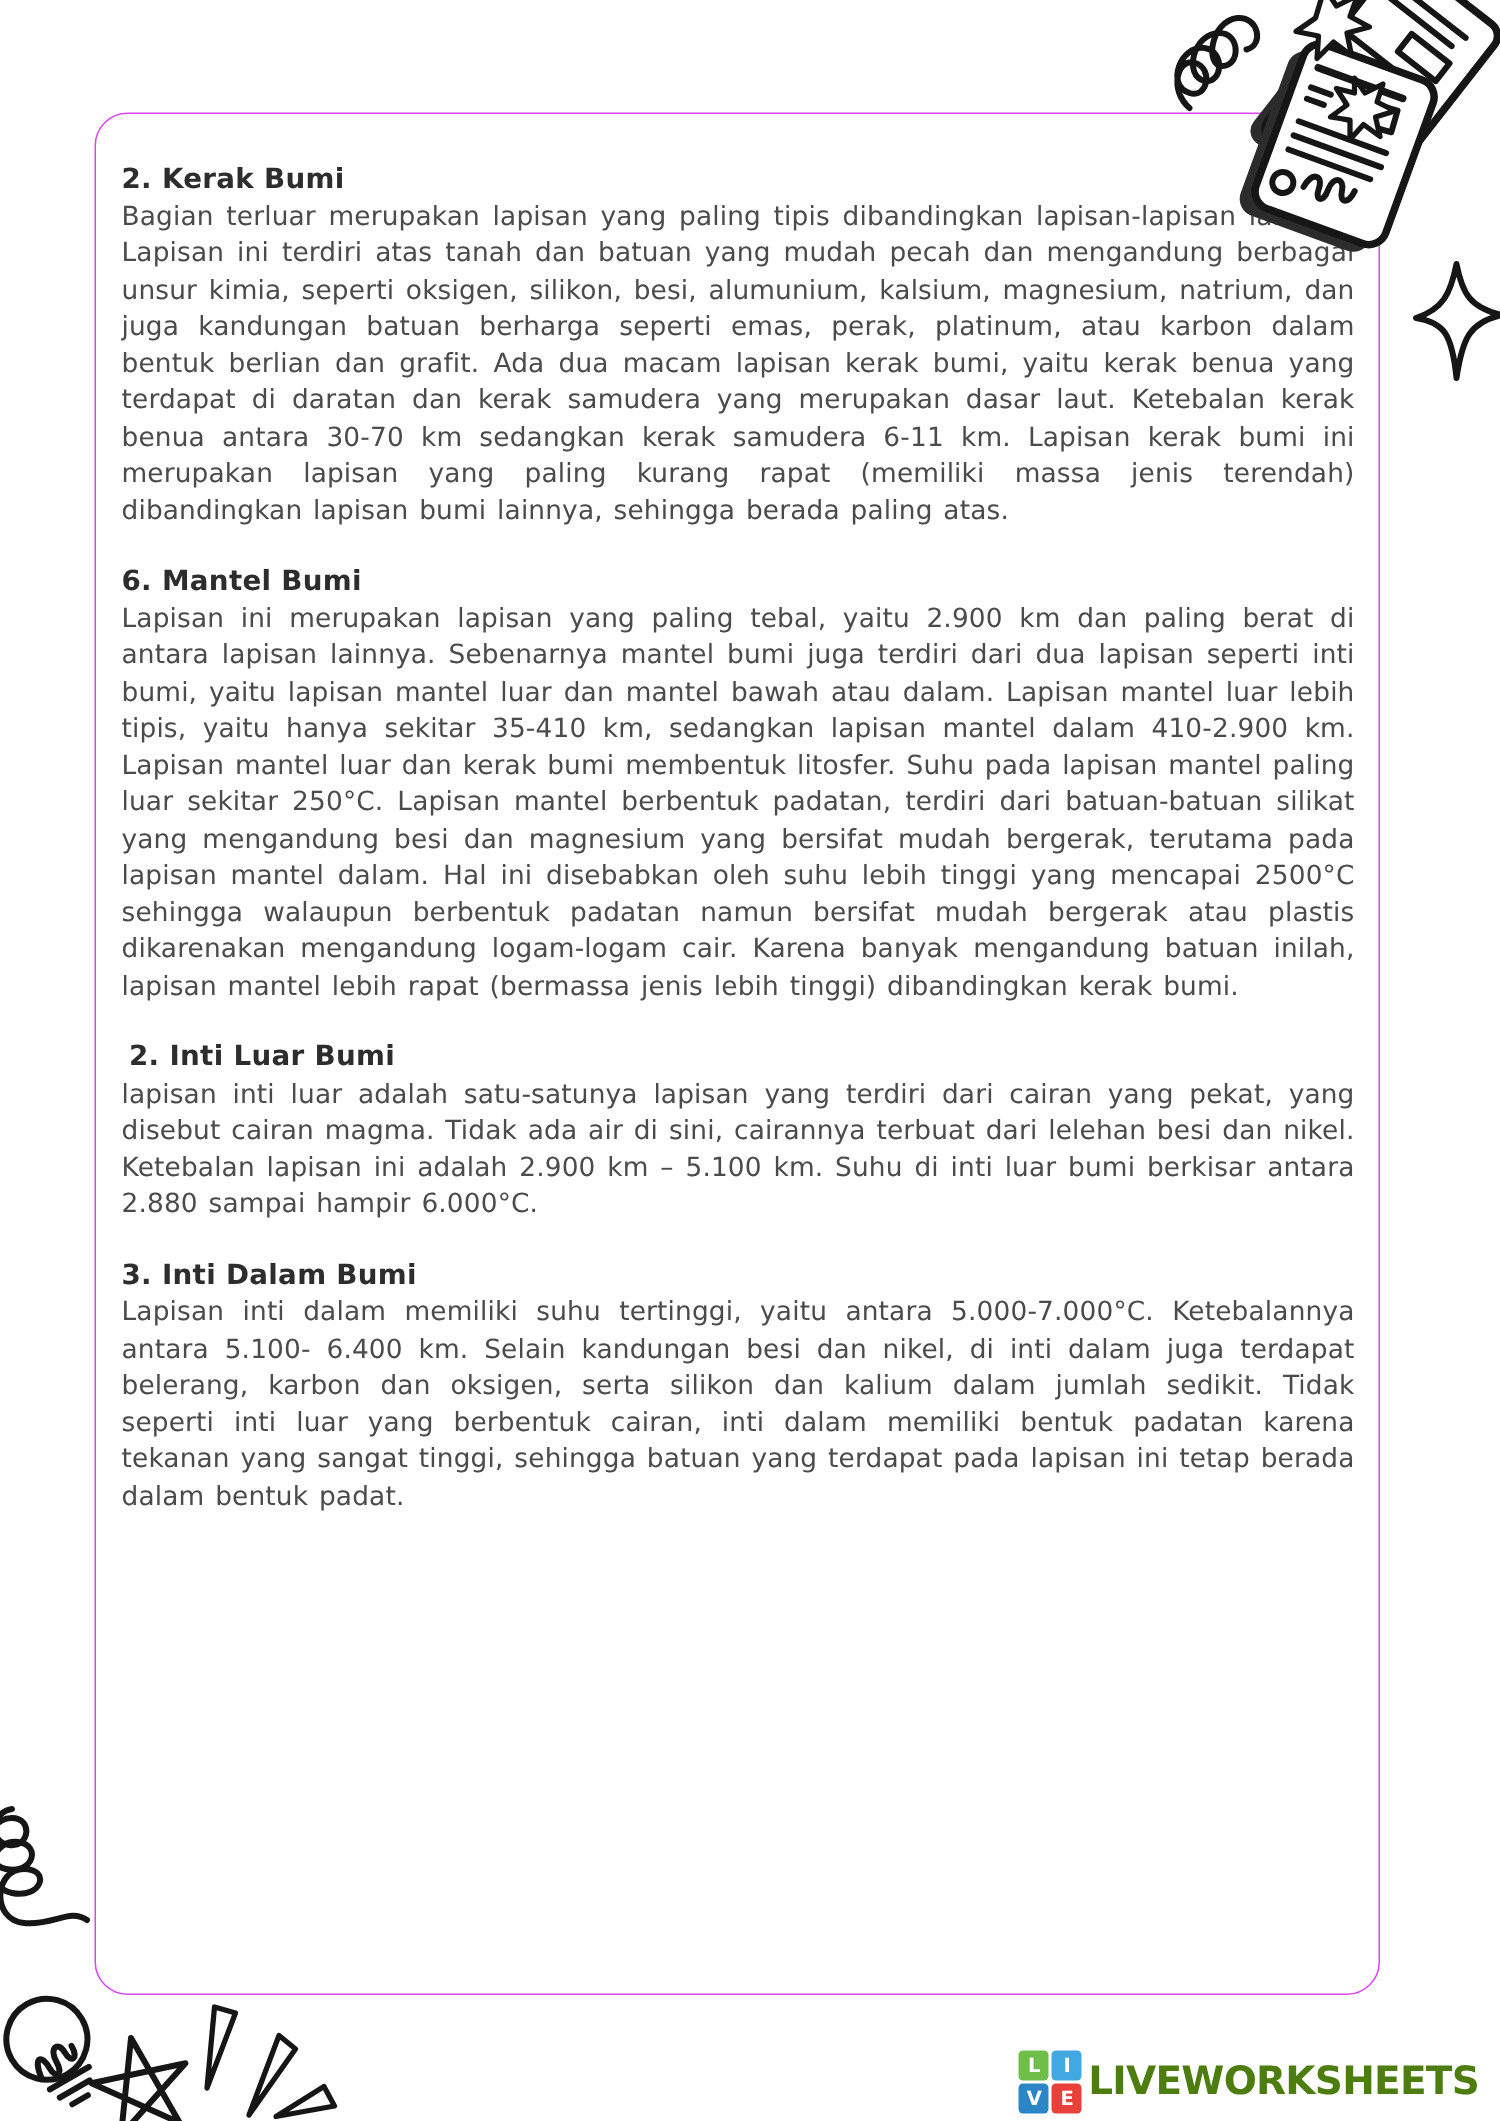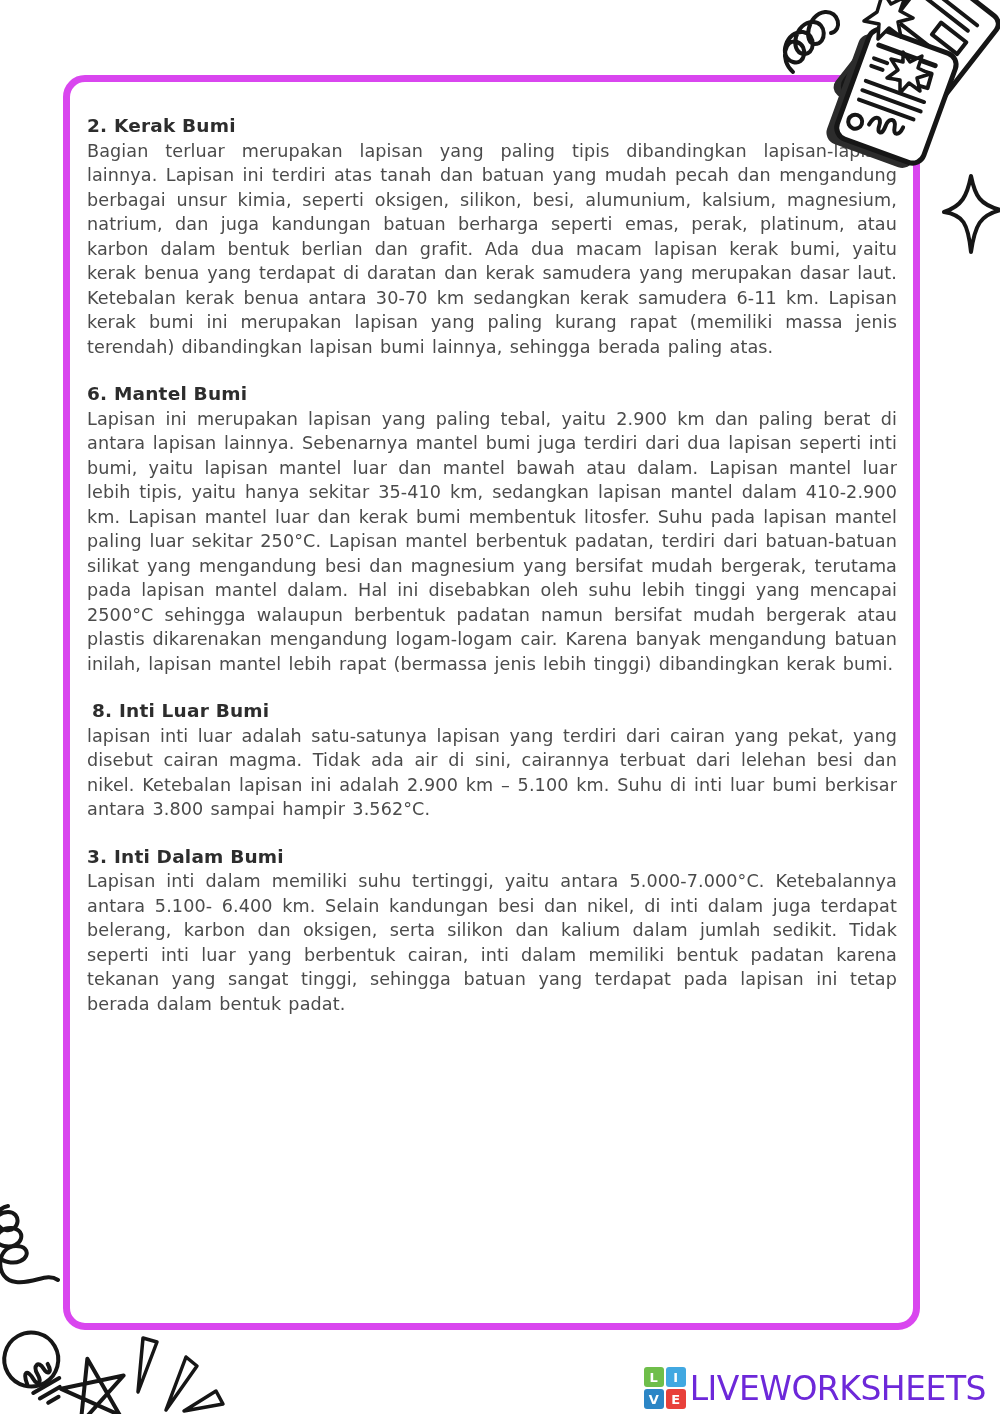--- a/index.html
+++ b/index.html
@@ -3,21 +3,21 @@
 <meta charset="utf-8">
 <style>
   html,body{margin:0;padding:0;background:#ffffff;}
   .page{
     position:relative;width:1000px;height:1414px;background:#ffffff;
     overflow:hidden;font-family:"DejaVu Sans","Liberation Sans",sans-serif;
   }
   
   .content-box{
     position:absolute;left:63px;top:75px;width:857px;height:1255px;
-    box-sizing:border-box;border:7px solid #d946ef;border-radius:22px;
+    box-sizing:border-box;border:1px solid #d946ef;border-radius:22px;
     padding:32px 16px 0 17px;z-index:1;background:transparent;
   }
   .section h3{
     margin:0;font-size:18.5px;line-height:24.5px;font-weight:bold;
     color:#2d2d2d;letter-spacing:.2px;
   }
   .section h3.indent{padding-left:5px;}
   .section p{
     margin:0 0 23px 0;font-size:17.6px;line-height:24.5px;color:#4b4b4b;
     text-align:justify;letter-spacing:.1px;word-spacing:1.5px;
@@ -37,21 +37,21 @@
   }
   .brand-squares .sq{
     border-radius:3px;color:#ffffff;font-weight:bold;font-size:13px;
     display:flex;align-items:center;justify-content:center;line-height:1;
   }
   .sq-l{background:#6FBE4A;}
   .sq-i{background:#41A8E1;}
   .sq-v{background:#2C86C6;}
   .sq-e{background:#E8403A;}
   .brand-wordmark{
-    font-size:33px;font-weight:normal;color:#6d28d9;letter-spacing:-.5px;
+    font-size:26px;font-weight:bold;color:#4d7c0f;letter-spacing:-.5px;
     line-height:1;
   }
 </style>
 </head>
 <body>
 
 <div class="page">
 
   <svg class="deco top-right" width="235" height="265" viewBox="0 0 235 265">
 
@@ -96,22 +96,22 @@
       <h3>2. Kerak Bumi</h3>
       <p>Bagian terluar merupakan lapisan yang paling tipis dibandingkan lapisan-lapisan lainnya. Lapisan ini terdiri atas tanah dan batuan yang mudah pecah dan mengandung berbagai unsur kimia, seperti oksigen, silikon, besi, alumunium, kalsium, magnesium, natrium, dan juga kandungan batuan berharga seperti emas, perak, platinum, atau karbon dalam bentuk berlian dan grafit. Ada dua macam lapisan kerak bumi, yaitu kerak benua yang terdapat di daratan dan kerak samudera yang merupakan dasar laut. Ketebalan kerak benua antara 30-70 km sedangkan kerak samudera 6-11 km. Lapisan kerak bumi ini merupakan lapisan yang paling kurang rapat (memiliki massa jenis terendah) dibandingkan lapisan bumi lainnya, sehingga berada paling atas.</p>
     </div>
 
     <div class="section">
       <h3>6. Mantel Bumi</h3>
       <p>Lapisan ini merupakan lapisan yang paling tebal, yaitu 2.900 km dan paling berat di antara lapisan lainnya. Sebenarnya mantel bumi juga terdiri dari dua lapisan seperti inti bumi, yaitu lapisan mantel luar dan mantel bawah atau dalam. Lapisan mantel luar lebih tipis, yaitu hanya sekitar 35-410 km, sedangkan lapisan mantel dalam 410-2.900 km. Lapisan mantel luar dan kerak bumi membentuk litosfer. Suhu pada lapisan mantel paling luar sekitar 250°C. Lapisan mantel berbentuk padatan, terdiri dari batuan-batuan silikat yang mengandung besi dan magnesium yang bersifat mudah bergerak, terutama pada lapisan mantel dalam. Hal ini disebabkan oleh suhu lebih tinggi yang mencapai 2500°C sehingga walaupun berbentuk padatan namun bersifat mudah bergerak atau plastis dikarenakan mengandung logam-logam cair. Karena banyak mengandung batuan inilah, lapisan mantel lebih rapat (bermassa jenis lebih tinggi) dibandingkan kerak bumi.</p>
     </div>
 
     <div class="section">
-      <h3 class="indent">8. Inti Luar Bumi</h3>
-      <p>lapisan inti luar adalah satu-satunya lapisan yang terdiri dari cairan yang pekat, yang disebut cairan magma. Tidak ada air di sini, cairannya terbuat dari lelehan besi dan nikel. Ketebalan lapisan ini adalah 2.900 km – 5.100 km. Suhu di inti luar bumi berkisar antara 3.800 sampai hampir 3.562°C.</p>
+      <h3 class="indent">2. Inti Luar Bumi</h3>
+      <p>lapisan inti luar adalah satu-satunya lapisan yang terdiri dari cairan yang pekat, yang disebut cairan magma. Tidak ada air di sini, cairannya terbuat dari lelehan besi dan nikel. Ketebalan lapisan ini adalah 2.900 km – 5.100 km. Suhu di inti luar bumi berkisar antara 2.880 sampai hampir 6.000°C.</p>
     </div>
 
     <div class="section">
       <h3>3. Inti Dalam Bumi</h3>
       <p>Lapisan inti dalam memiliki suhu tertinggi, yaitu antara 5.000-7.000°C. Ketebalannya antara 5.100- 6.400 km. Selain kandungan besi dan nikel, di inti dalam juga terdapat belerang, karbon dan oksigen, serta silikon dan kalium dalam jumlah sedikit. Tidak seperti inti luar yang berbentuk cairan, inti dalam memiliki bentuk padatan karena tekanan yang sangat tinggi, sehingga batuan yang terdapat pada lapisan ini tetap berada dalam bentuk padat.</p>
     </div>
 
   </div>
 
   <svg class="deco bottom-left" width="240" height="220" viewBox="0 0 240 220">

